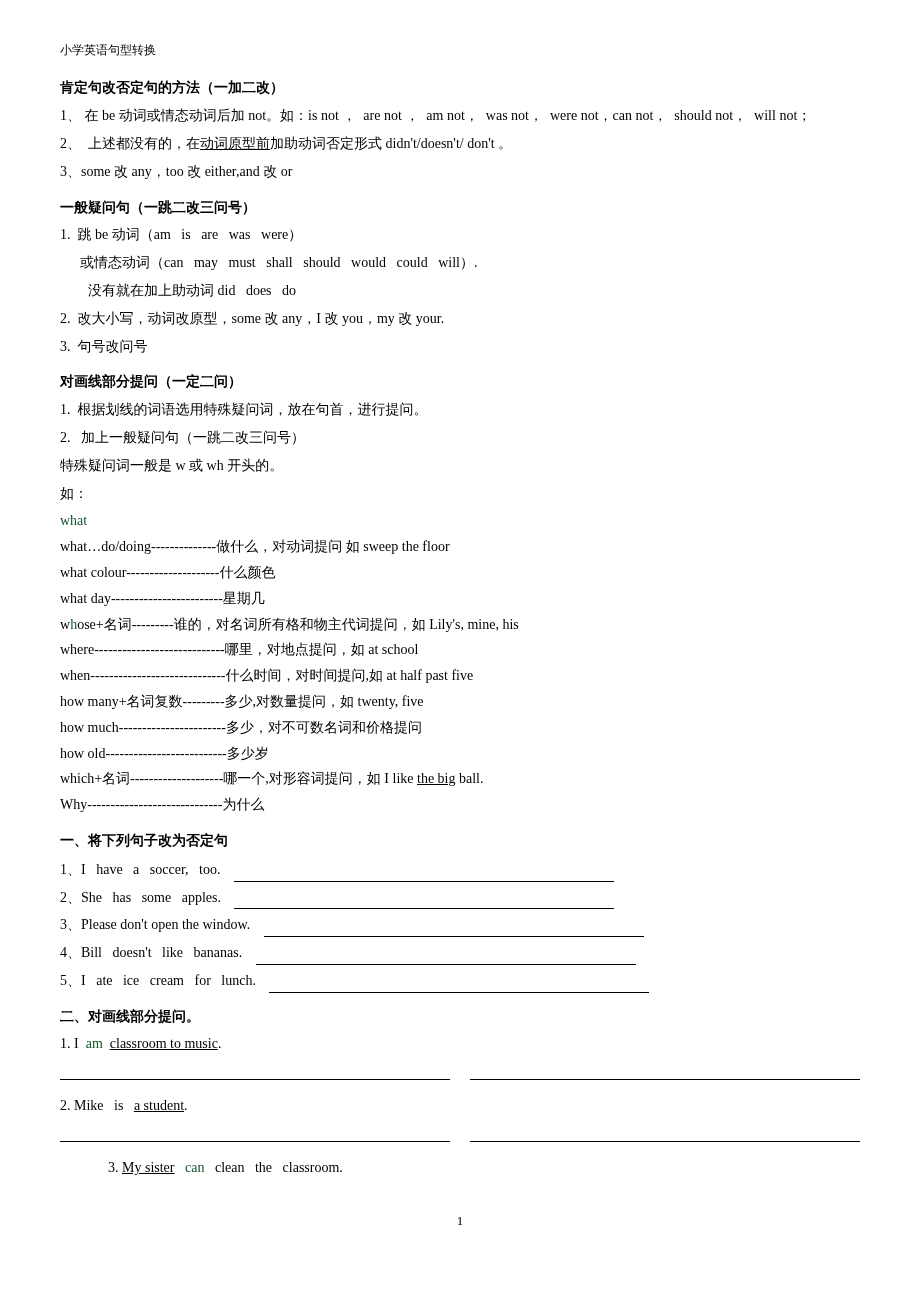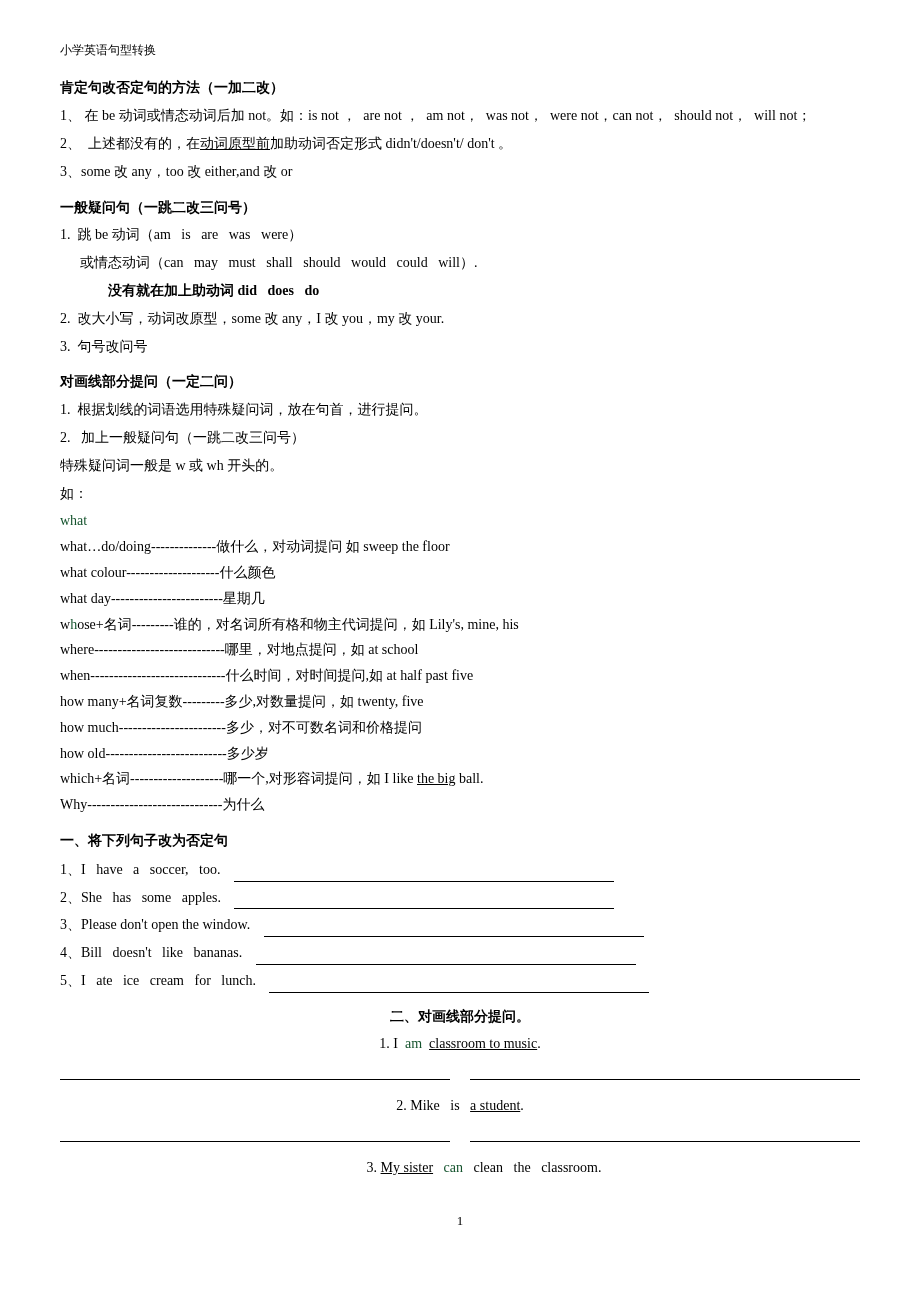--- a/index.html
+++ b/index.html
@@ -21,21 +21,21 @@
       font-weight: bold;
       margin-top: 12px;
       margin-bottom: 4px;
     }
     .content-block {
       margin-bottom: 4px;
     }
     .red { color: #14532d; }
     .underline { text-decoration: underline; }
     .indent1 { margin-left: 20px; }
-    .indent2 { margin-left: 48px; font-weight: bold; }
+    .indent2 { margin-left: 28px; }
     .exercise-section {
       margin-top: 10px;
     }
     .answer-line-long {
       display: inline-block;
       border-bottom: 1px solid #000;
       min-width: 380px;
       margin-left: 10px;
       vertical-align: bottom;
     }
@@ -167,21 +167,21 @@
     3、Please don't open the window. <span class="answer-line-long">&nbsp;</span>
   </div>
   <div class="ex-item">
     4、Bill &nbsp; doesn't &nbsp; like &nbsp; bananas. <span class="answer-line-long">&nbsp;</span>
   </div>
   <div class="ex-item">
     5、I &nbsp; ate &nbsp; ice &nbsp; cream &nbsp; for &nbsp; lunch. <span class="answer-line-long">&nbsp;</span>
   </div>
 </div>
 
-<div class="exercise-section" style="margin-top:10px;text-align:center;">
+<div class="exercise-section" style="margin-top:10px;">
   <div class="section-title">二、对画线部分提问。</div>
 
   <div style="margin-bottom:2px;">
     1. I &nbsp;<span class="red">am</span>&nbsp; <span class="underline">classroom to music</span>.
   </div>
   <div class="two-lines-row">
     <div class="answer-line-half">&nbsp;</div>
     <div class="answer-line-half">&nbsp;</div>
   </div>
 

